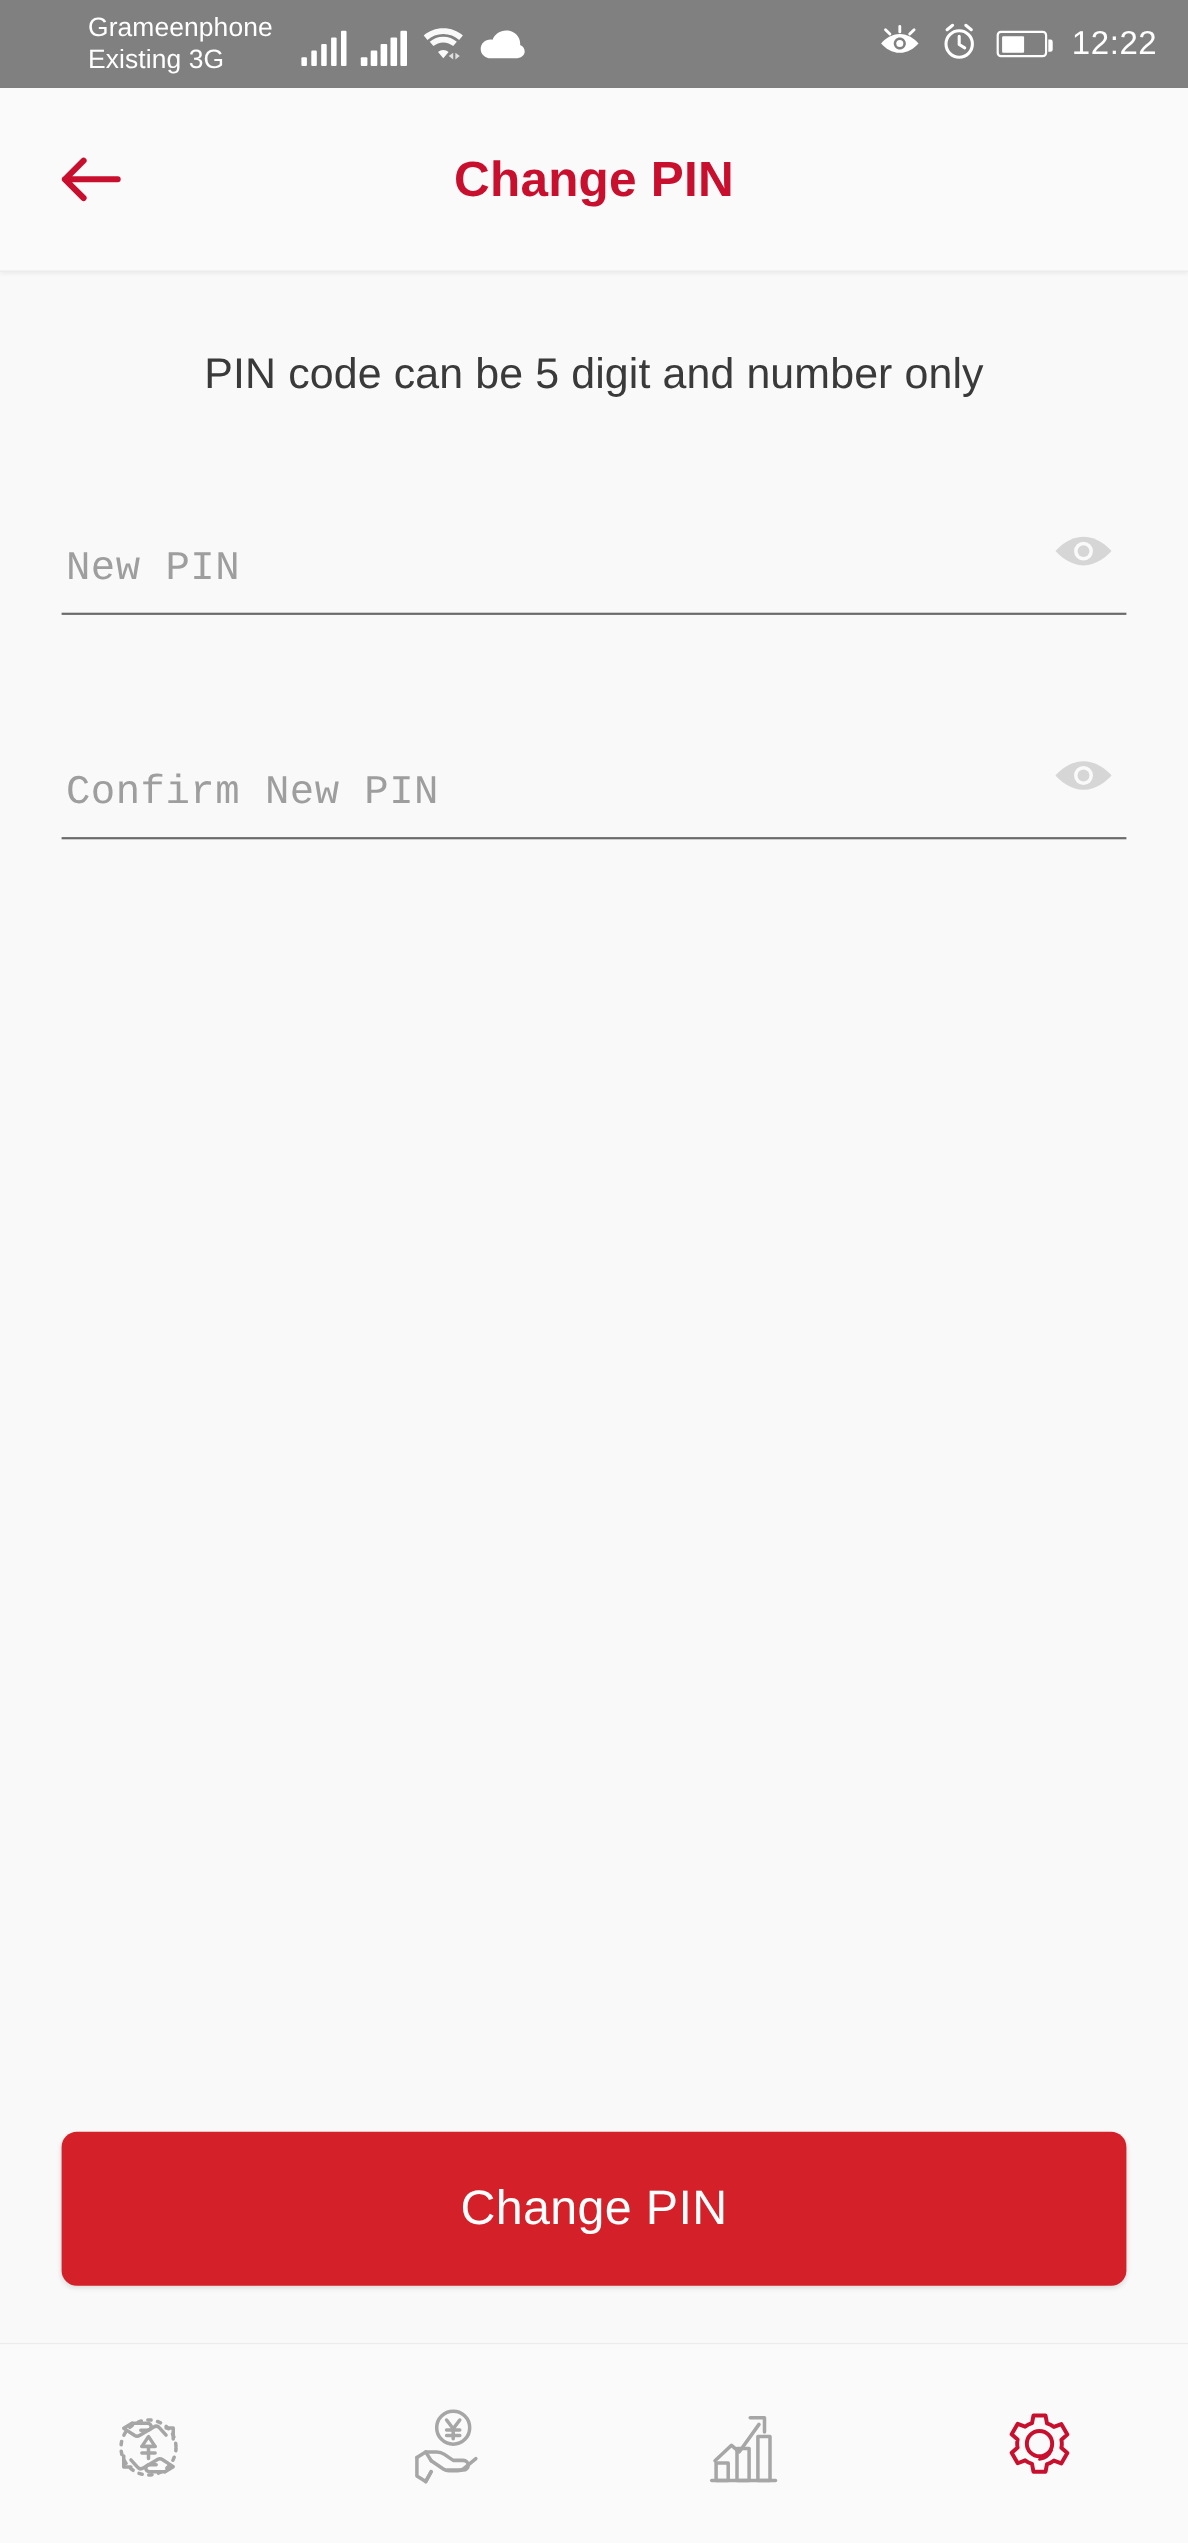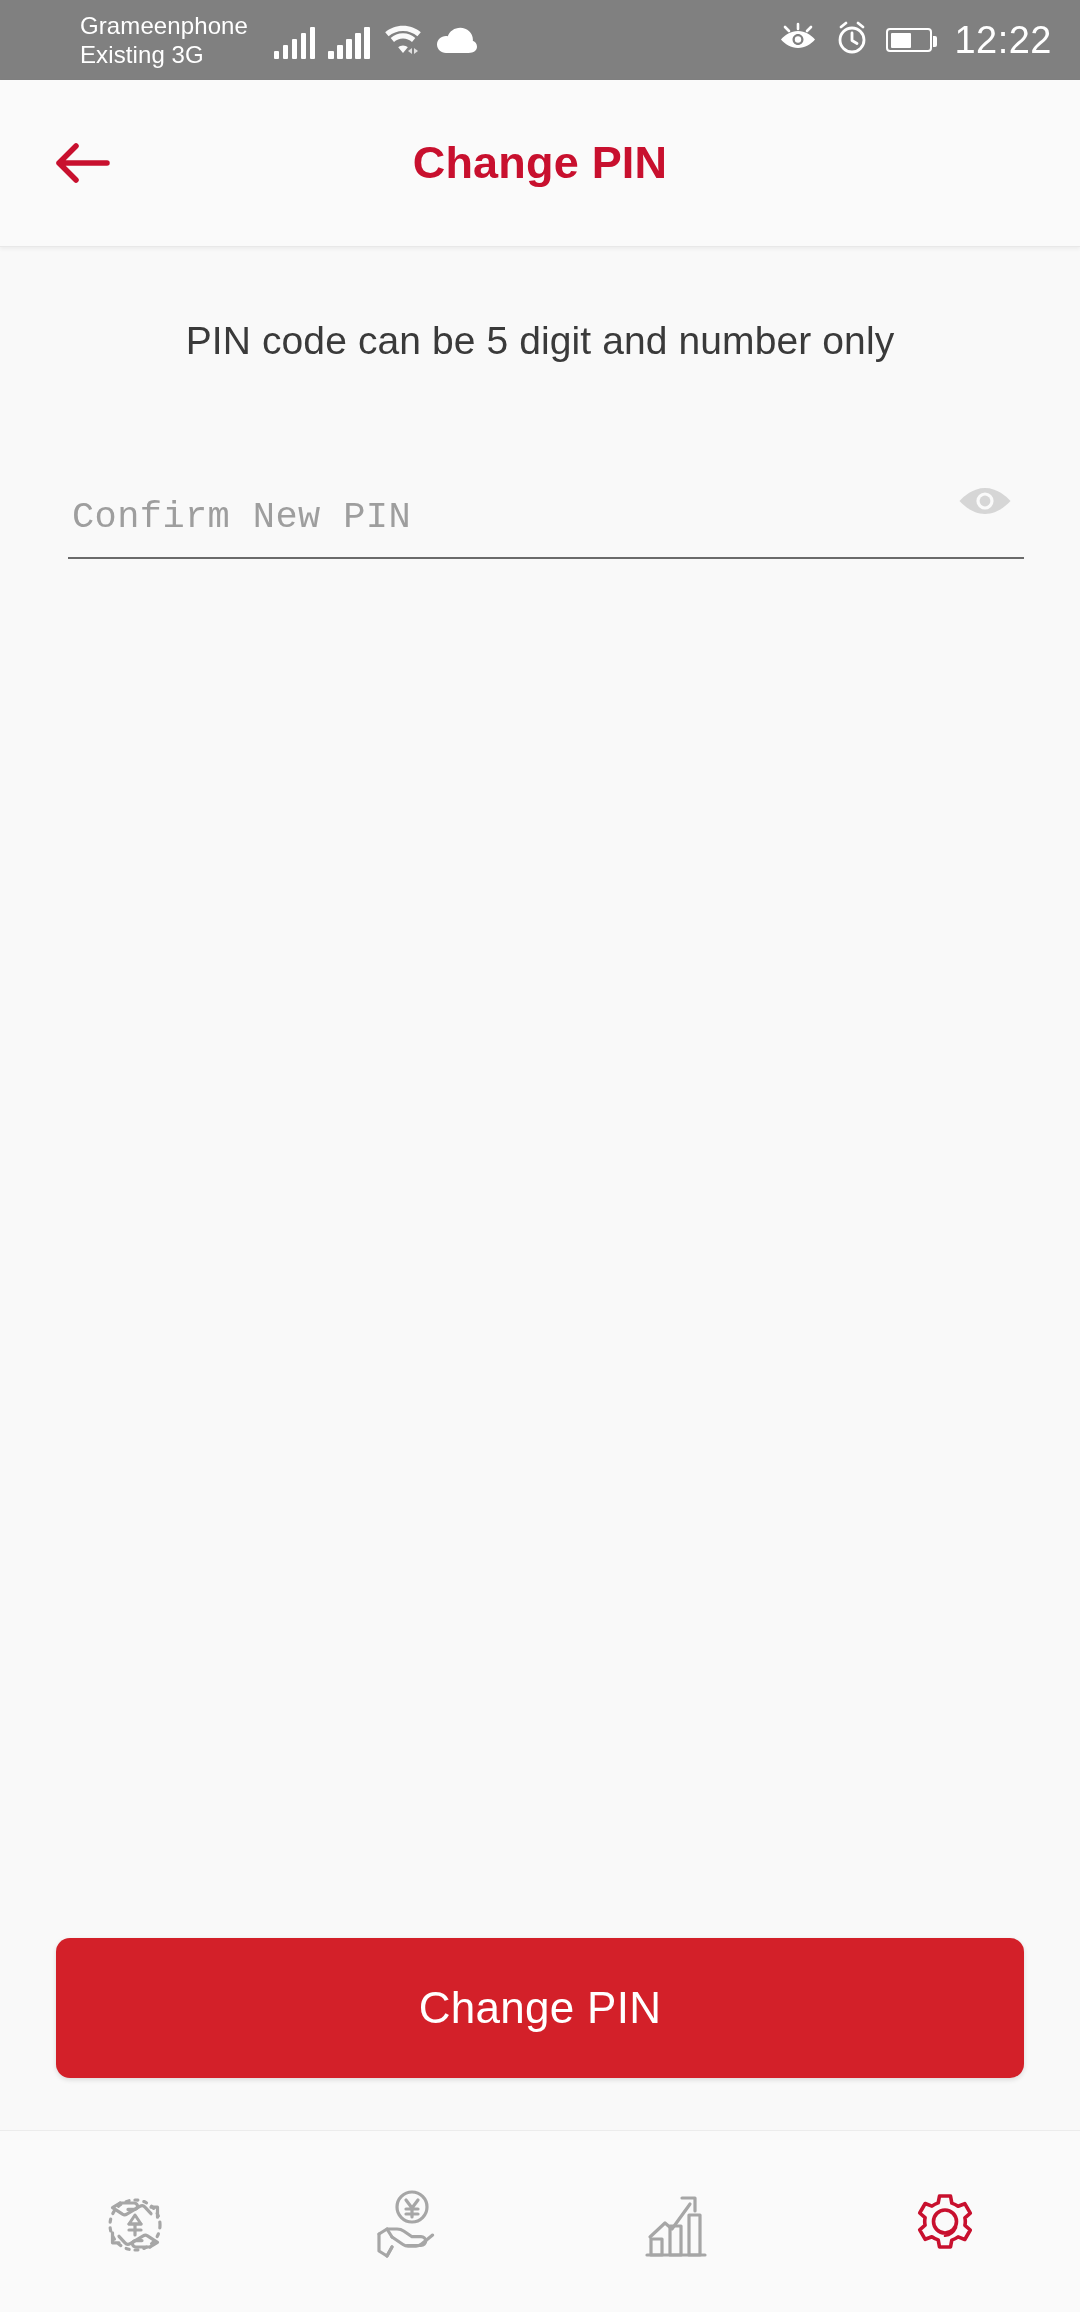--- a/index.html
+++ b/index.html
@@ -42,21 +42,21 @@
   .bars i:nth-child(1){height:8px;}
   .bars i:nth-child(2){height:14px;}
   .bars i:nth-child(3){height:20px;}
   .bars i:nth-child(4){height:26px;}
   .bars i:nth-child(5){height:32px;}
   .status-spacer { flex:1 1 auto; }
   .status-right {
     display:flex; align-items:center; gap:16px;
   }
   .clock {
-    font-size:38px; letter-spacing:.5px;
+    font-size:30px; letter-spacing:.5px;
     margin-left:6px; color:#fff;
   }
   .batt {
     width:46px; height:24px;
     border:2.5px solid #fff; border-radius:4px;
     position:relative; display:flex; align-items:center;
     padding:2.5px;
   }
   .batt::after {
     content:""; position:absolute; right:-7px; top:6px;
@@ -105,21 +105,21 @@
     letter-spacing:.1px;
   }
 
   .fields { margin-top:90px; }
   .field {
     position:relative;
     height:136px;
     margin-bottom:68px;
     display:flex; align-items:flex-start;
   }
-  .field:last-child { margin-bottom:0;margin-left:12px; }
+  .field:last-child { margin-bottom:0; }
   .field-input {
     flex:1 1 auto;
     border:none; outline:none; background:transparent;
     font-family:"Liberation Mono", monospace;
     font-size:37px;
     color:#3c3c3c;
     padding:24px 90px 0 4px;
     height:104px;
     letter-spacing:.4px;
   }
@@ -245,20 +245,31 @@
     <div class="appbar-title">Change PIN</div>
   </div>
 
   <div class="content">
 
     <div class="hint">PIN code can be 5 digit and number only</div>
 
     <div class="fields">
 
 
+      <div class="field">
+        <input class="field-input" type="text" readonly="" placeholder="New PIN" style="">
+        <div class="eye-btn">
+          <svg width="56" height="40" viewBox="0 0 56 40">
+            <path d="M28 7C16 7 6.5 15.5 2.5 20 6.5 24.5 16 33 28 33s21.5-8.5 25.5-13C49.5 15.5 40 7 28 7z" fill="#d6d6d6"></path>
+            <circle cx="28" cy="20" r="8.6" fill="#fafafa"></circle>
+            <circle cx="28" cy="20" r="5.4" fill="#d6d6d6"></circle>
+          </svg>
+        </div>
+        <div class="field-rule"></div>
+      </div>
 
       <div class="field">
         <input class="field-input" type="text" readonly="" placeholder="Confirm New PIN" style="">
         <div class="eye-btn">
           <svg width="56" height="40" viewBox="0 0 56 40">
             <path d="M28 7C16 7 6.5 15.5 2.5 20 6.5 24.5 16 33 28 33s21.5-8.5 25.5-13C49.5 15.5 40 7 28 7z" fill="#d6d6d6"></path>
             <circle cx="28" cy="20" r="8.6" fill="#fafafa"></circle>
             <circle cx="28" cy="20" r="5.4" fill="#d6d6d6"></circle>
           </svg>
         </div>

